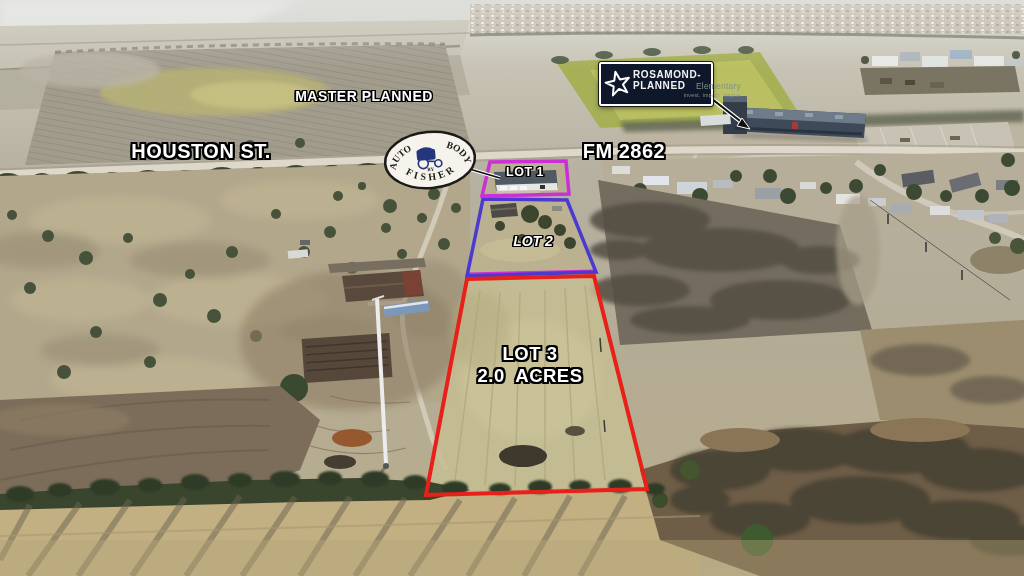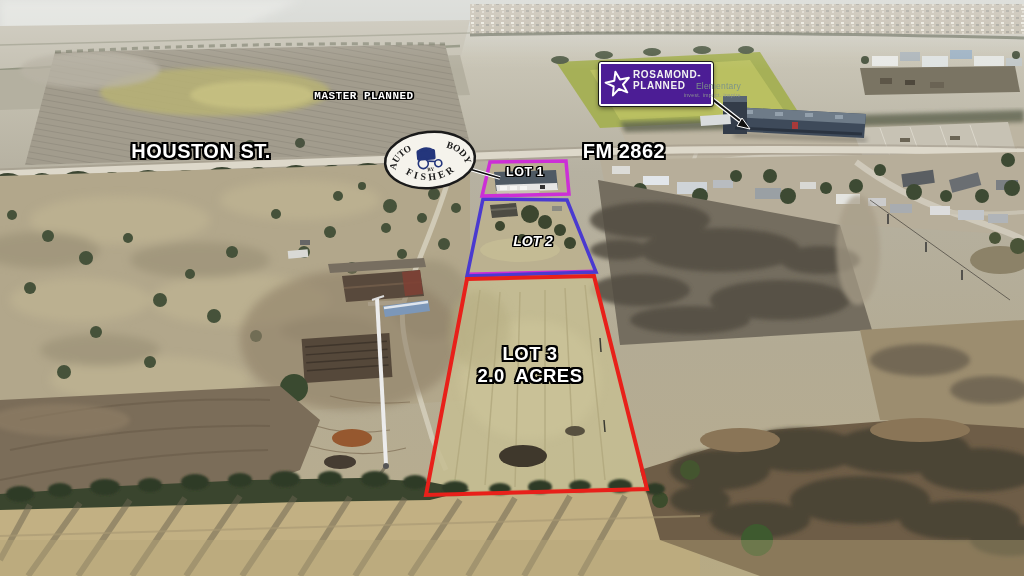--- a/index.html
+++ b/index.html
@@ -8,21 +8,21 @@
   .stage svg.scenery{position:absolute;left:0;top:0;}
   
   .olabel{position:absolute;transform:translate(-50%,-50%);color:#fff;font-weight:bold;
     white-space:pre;letter-spacing:.5px;z-index:6;
     text-shadow:-2px -2px 0 #000,2px -2px 0 #000,-2px 2px 0 #000,2px 2px 0 #000,
                 0 -2px 0 #000,0 2px 0 #000,-2px 0 0 #000,2px 0 0 #000;}
   .olabel.small{text-shadow:-1.4px -1.4px 0 #000,1.4px -1.4px 0 #000,-1.4px 1.4px 0 #000,
     1.4px 1.4px 0 #000,0 -1.4px 0 #000,0 1.4px 0 #000,-1.4px 0 0 #000,1.4px 0 0 #000;}
   
   .sign{position:absolute;left:599px;top:62px;width:114px;height:44px;z-index:7;
-    background:#4c1d95;border:2px solid #fff;outline:1px solid #1a1a1a;border-radius:2px;
+    background:#0f172a;border:2px solid #fff;outline:1px solid #1a1a1a;border-radius:2px;
     box-shadow:0 2px 5px rgba(0,0,0,.55);display:flex;align-items:center;box-sizing:border-box;
     padding:2px 4px 2px 2px;}
   .sign-star{width:30px;height:34px;flex:0 0 auto;}
   .sign-text{flex:1;line-height:1.08;}
   .sign-line1{color:#f2f2f2;font-weight:bold;font-size:10px;letter-spacing:.6px;}
   .sign-line2{color:#f2f2f2;font-weight:bold;font-size:10px;letter-spacing:.6px;white-space:nowrap;}
   .sign-line2 .suffix{color:#7e9488;font-weight:400;font-size:8.5px;letter-spacing:.2px;margin-left:7px;}
   .sign-tagline{color:#8f988f;font-size:5px;text-align:right;margin-top:1px;letter-spacing:.4px;}
 </style>
 </head>
@@ -453,21 +453,21 @@
       <circle cx="8" cy="4" r="3.5"></circle>
       <line x1="-2" y1="1" x2="5" y2="2"></line>
     </g>
     <text x="0" y="11" text-anchor="middle" font-family="Liberation Serif, serif" font-size="5" font-weight="bold" fill="#1a1a1a">BY</text>
     <text font-family="Liberation Serif, serif" font-size="10" font-weight="bold" fill="#1a1a1a" letter-spacing="3">
       <textPath href="#arcBot" startOffset="50%" text-anchor="middle">FISHER</textPath>
     </text>
   </g>
 </svg>
 
-<div class="olabel small" style="left:364px;top:96px;font-size:11px;font-family:Liberation Mono, monospace;">MASTER PLANNED</div>
+<div class="olabel small" style="left:364px;top:96px;font-size:14px;">MASTER PLANNED</div>
 <div class="olabel" style="left:201px;top:151px;font-size:20px;">HOUSTON ST.</div>
 <div class="olabel" style="left:624px;top:151px;font-size:20px;">FM 2862</div>
 <div class="olabel small" style="left:525px;top:172px;font-size:12.5px;text-align:center;">LOT 1</div>
 <div class="olabel small" style="left:533px;top:241px;font-size:14px;letter-spacing:0;font-style:italic;">LOT 2</div>
 <div class="olabel" style="left:530px;top:354px;font-size:18.5px;">LOT 3</div>
 <div class="olabel" style="left:530px;top:376px;font-size:18.5px;">2.0  ACRES</div>
 
 <div class="sign">
   <svg class="sign-star" viewBox="-18 -18 36 36">
     <polygon transform="rotate(-12)" points="0,-15 3.53,-4.85 14.27,-4.64 5.71,1.85 8.82,12.14 0,6 -8.82,12.14 -5.71,1.85 -14.27,-4.64 -3.53,-4.85" fill="none" stroke="#ffffff" stroke-width="2.4" stroke-linejoin="round"></polygon>

